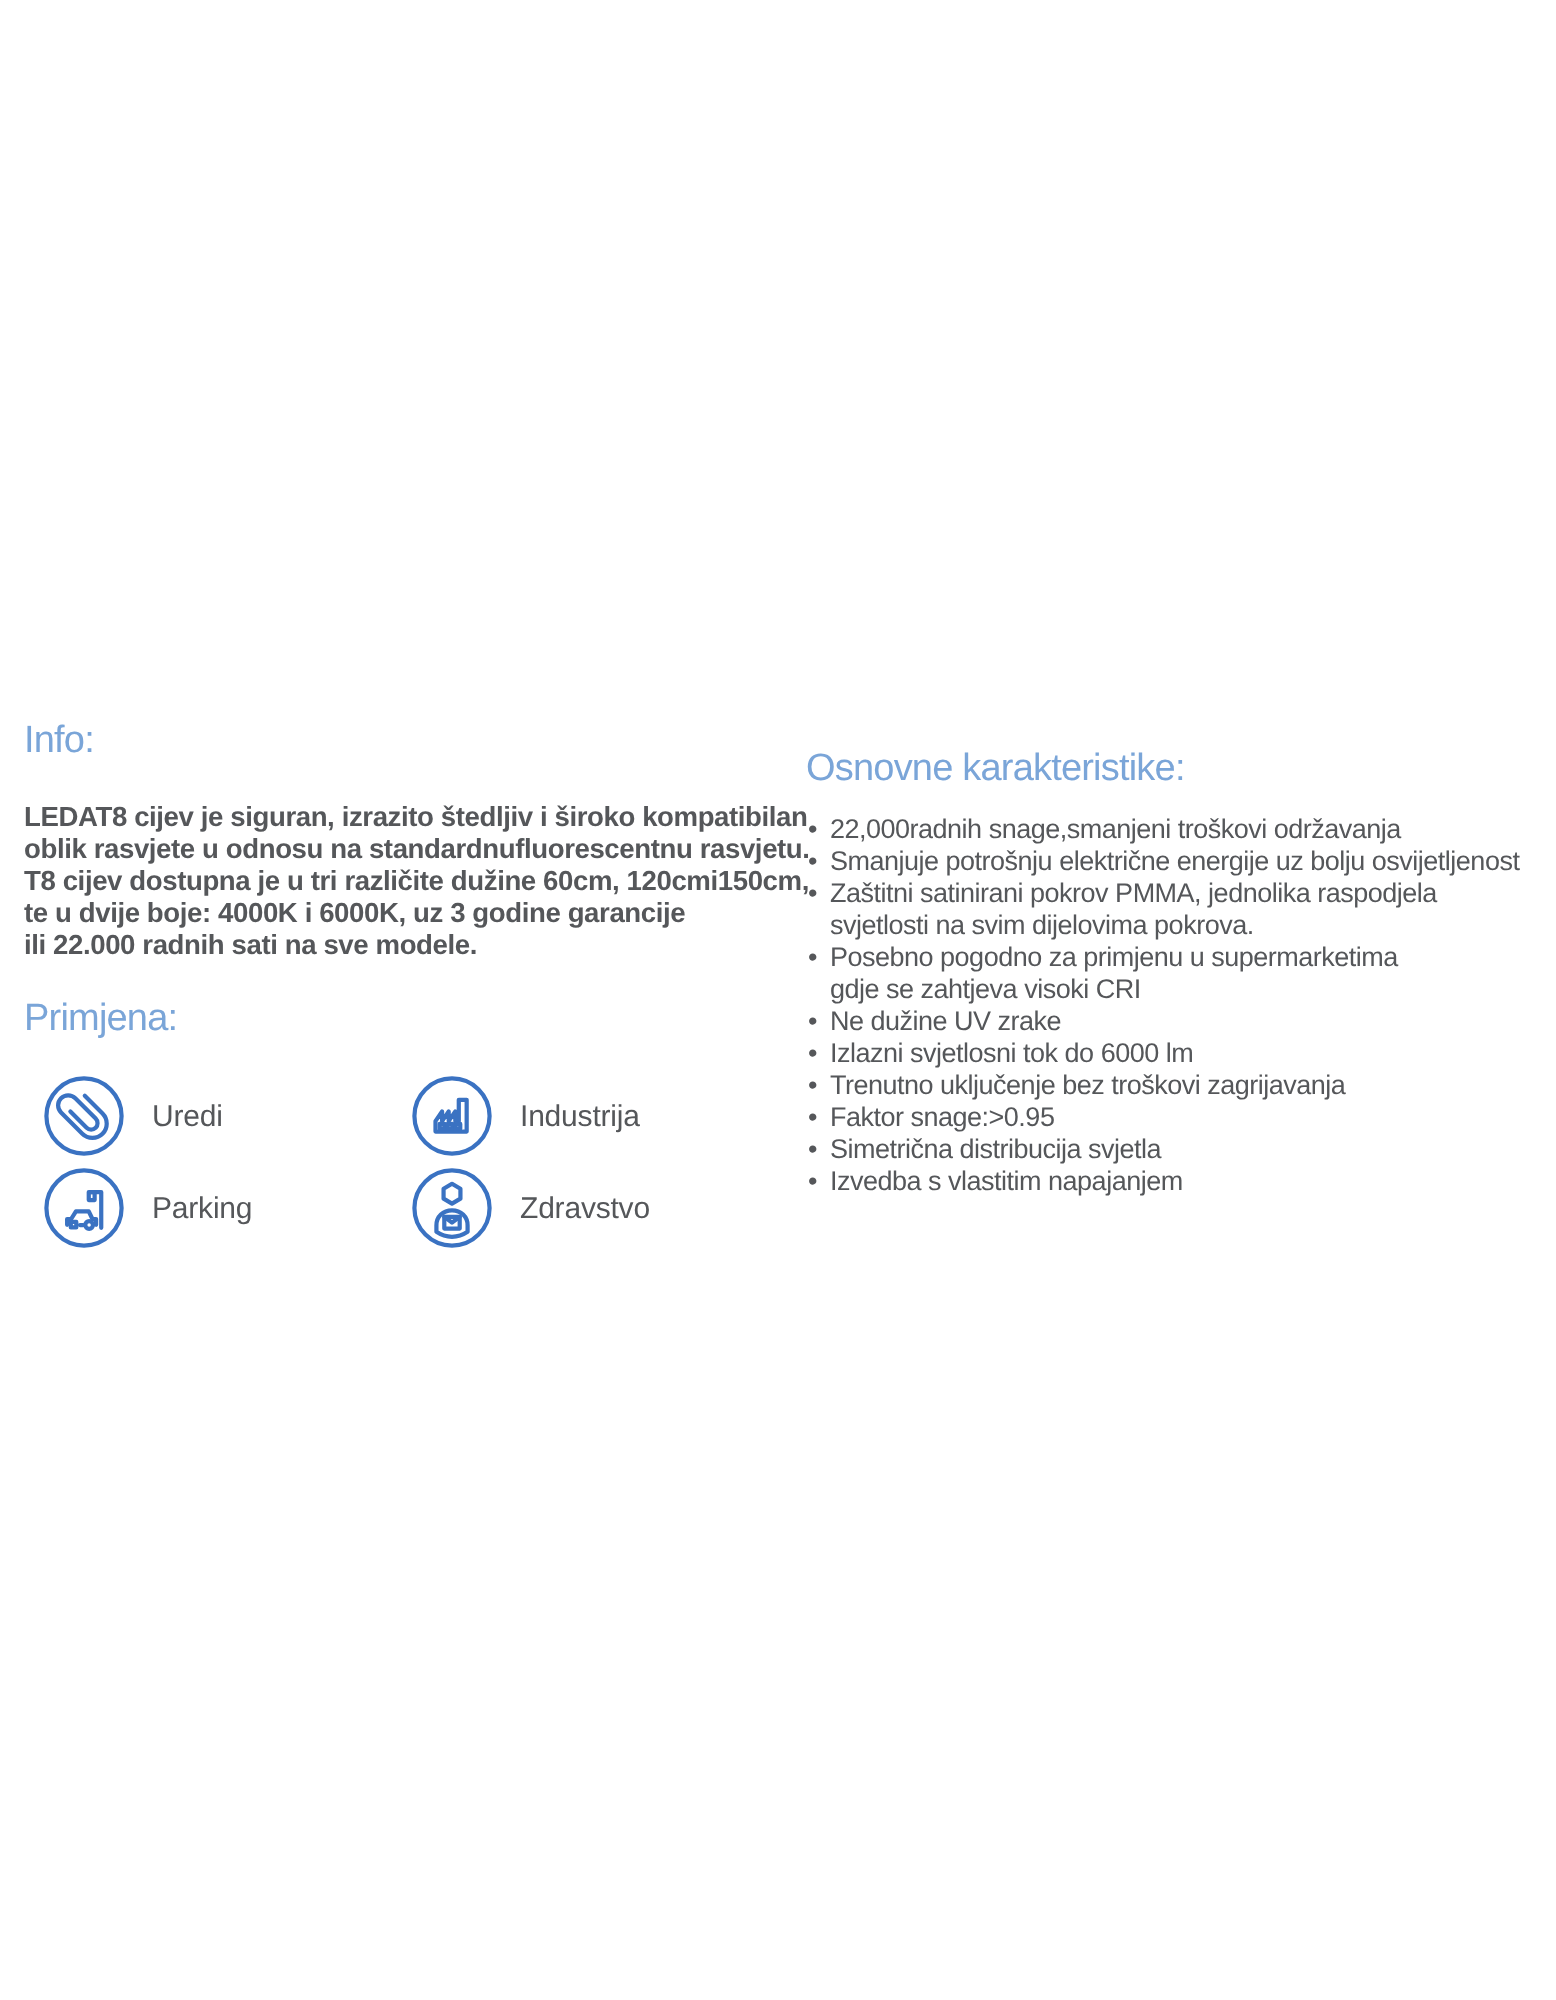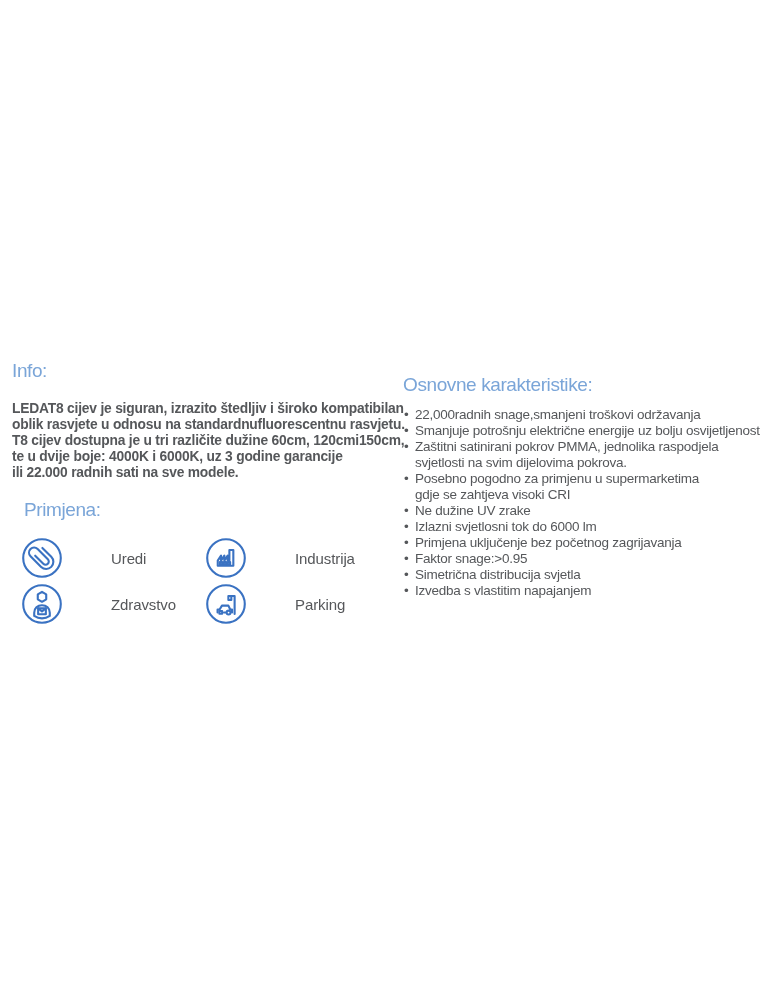--- a/index.html
+++ b/index.html
@@ -12,42 +12,42 @@
   }
   .heading {
     position: absolute;
     font-size: 19px;
     font-weight: 300;
     letter-spacing: -0.4px;
     color: var(--heading-blue, #7aa5d8);
     white-space: pre;
   }
   #info-heading    { left: 12px;  top: 360px; }
-  #primjena-heading{ left: 24px;  top: 499px; }
+  #primjena-heading{ left: 12px;  top: 499px; }
   #kar-heading     { left: 403px; top: 374px; }
 
   #info-body {
     position: absolute;
     left: 12px; top: 401px;
     font-size: 13.8px;
     line-height: 16px;
     letter-spacing: -0.2px;
     white-space: pre;
     color: var(--body-text, #55575a);
     font-weight: bold;
   }
 
   #app-grid {
     position: absolute;
     left: 20px; top: 535px;
     display: grid;
     grid-template-columns: 184px 184px;
     grid-auto-rows: 46px;
   }
-  .app-item { display: flex; align-items: center; gap: 35px; }
+  .app-item { display: flex; align-items: center; }
   .app-icon { width: 44px; height: 44px; flex: 0 0 44px; }
   .app-icon svg { width: 44px; height: 44px; display: block; }
   .app-icon svg * {
     fill: none;
     stroke: var(--icon-blue, #3a72c2);
     stroke-width: 2.3;
     stroke-linecap: round;
     stroke-linejoin: round;
   }
   .app-icon svg .knockout { fill: #ffffff; }
@@ -117,54 +117,54 @@
         <circle cx="24" cy="24" r="20.5"></circle>
       </svg>
     </span>
     <span class="app-label">Industrija</span>
   </div>
 
   <div class="app-item">
     <span class="app-icon">
       <svg viewBox="0 0 48 48" aria-hidden="true">
         <circle cx="24" cy="24" r="20.5"></circle>
-        <path d="M24 10.8 l4.6 2.7 v5.4 l-4.6 2.7 -4.6 -2.7 v-5.4 z"></path>
-        <path d="M15.5 37 v-3.5 c0 -4.8 3.6 -8.2 8.5 -8.2 s8.5 3.4 8.5 8.2 V37 c-2.5 1.7 -5.4 2.7 -8.5 2.7 s-6 -1 -8.5 -2.7 z"></path>
-        <rect class="knockout" x="19.8" y="28.8" width="8.4" height="6.4"></rect>
-        <path d="M19.8 28.8 l4.2 3.2 4.2 -3.2"></path>
-      </svg>
-    </span>
-    <span class="app-label">Zdravstvo</span>
-  </div>
-
-  <div class="app-item">
-    <span class="app-icon">
-      <svg viewBox="0 0 48 48" aria-hidden="true">
-        <circle cx="24" cy="24" r="20.5"></circle>
         <path d="M14.8 33.2 V30 h2.2 l2.6 -4.2 h7 l2 4.2 h2 V33.2"></path>
         <rect x="16.8" y="31.6" width="3" height="3"></rect>
         <path d="M21.8 33.3 h1.8"></path>
         <circle cx="26.8" cy="33.3" r="2.1"></circle>
         <path d="M33.4 34.8 V15.3 h-5.4"></path>
         <rect x="26.6" y="15.3" width="3.2" height="4.4"></rect>
       </svg>
     </span>
     <span class="app-label">Parking</span>
+  </div>
+
+  <div class="app-item">
+    <span class="app-icon">
+      <svg viewBox="0 0 48 48" aria-hidden="true">
+        <circle cx="24" cy="24" r="20.5"></circle>
+        <path d="M24 10.8 l4.6 2.7 v5.4 l-4.6 2.7 -4.6 -2.7 v-5.4 z"></path>
+        <path d="M15.5 37 v-3.5 c0 -4.8 3.6 -8.2 8.5 -8.2 s8.5 3.4 8.5 8.2 V37 c-2.5 1.7 -5.4 2.7 -8.5 2.7 s-6 -1 -8.5 -2.7 z"></path>
+        <rect class="knockout" x="19.8" y="28.8" width="8.4" height="6.4"></rect>
+        <path d="M19.8 28.8 l4.2 3.2 4.2 -3.2"></path>
+      </svg>
+    </span>
+    <span class="app-label">Zdravstvo</span>
   </div>
 
 </div>
 
 <h2 class="heading" id="kar-heading">Osnovne karakteristike:</h2>
 
 <ul id="kar-list">
   <li>22,000radnih snage,smanjeni troškovi održavanja</li>
   <li>Smanjuje potrošnju električne energije uz bolju osvijetljenost</li>
   <li>Zaštitni satinirani pokrov PMMA, jednolika raspodjela
 svjetlosti na svim dijelovima pokrova.</li>
   <li>Posebno pogodno za primjenu u supermarketima
 gdje se zahtjeva visoki CRI</li>
   <li>Ne dužine UV zrake</li>
   <li>Izlazni svjetlosni tok do 6000 lm</li>
-  <li>Primjena uključenje bez početnog zagrijavanja</li>
+  <li>Trenutno uključenje bez troškovi zagrijavanja</li>
   <li>Faktor snage:&gt;0.95</li>
   <li>Simetrična distribucija svjetla</li>
   <li>Izvedba s vlastitim napajanjem</li>
 </ul>
 
 </body></html>

